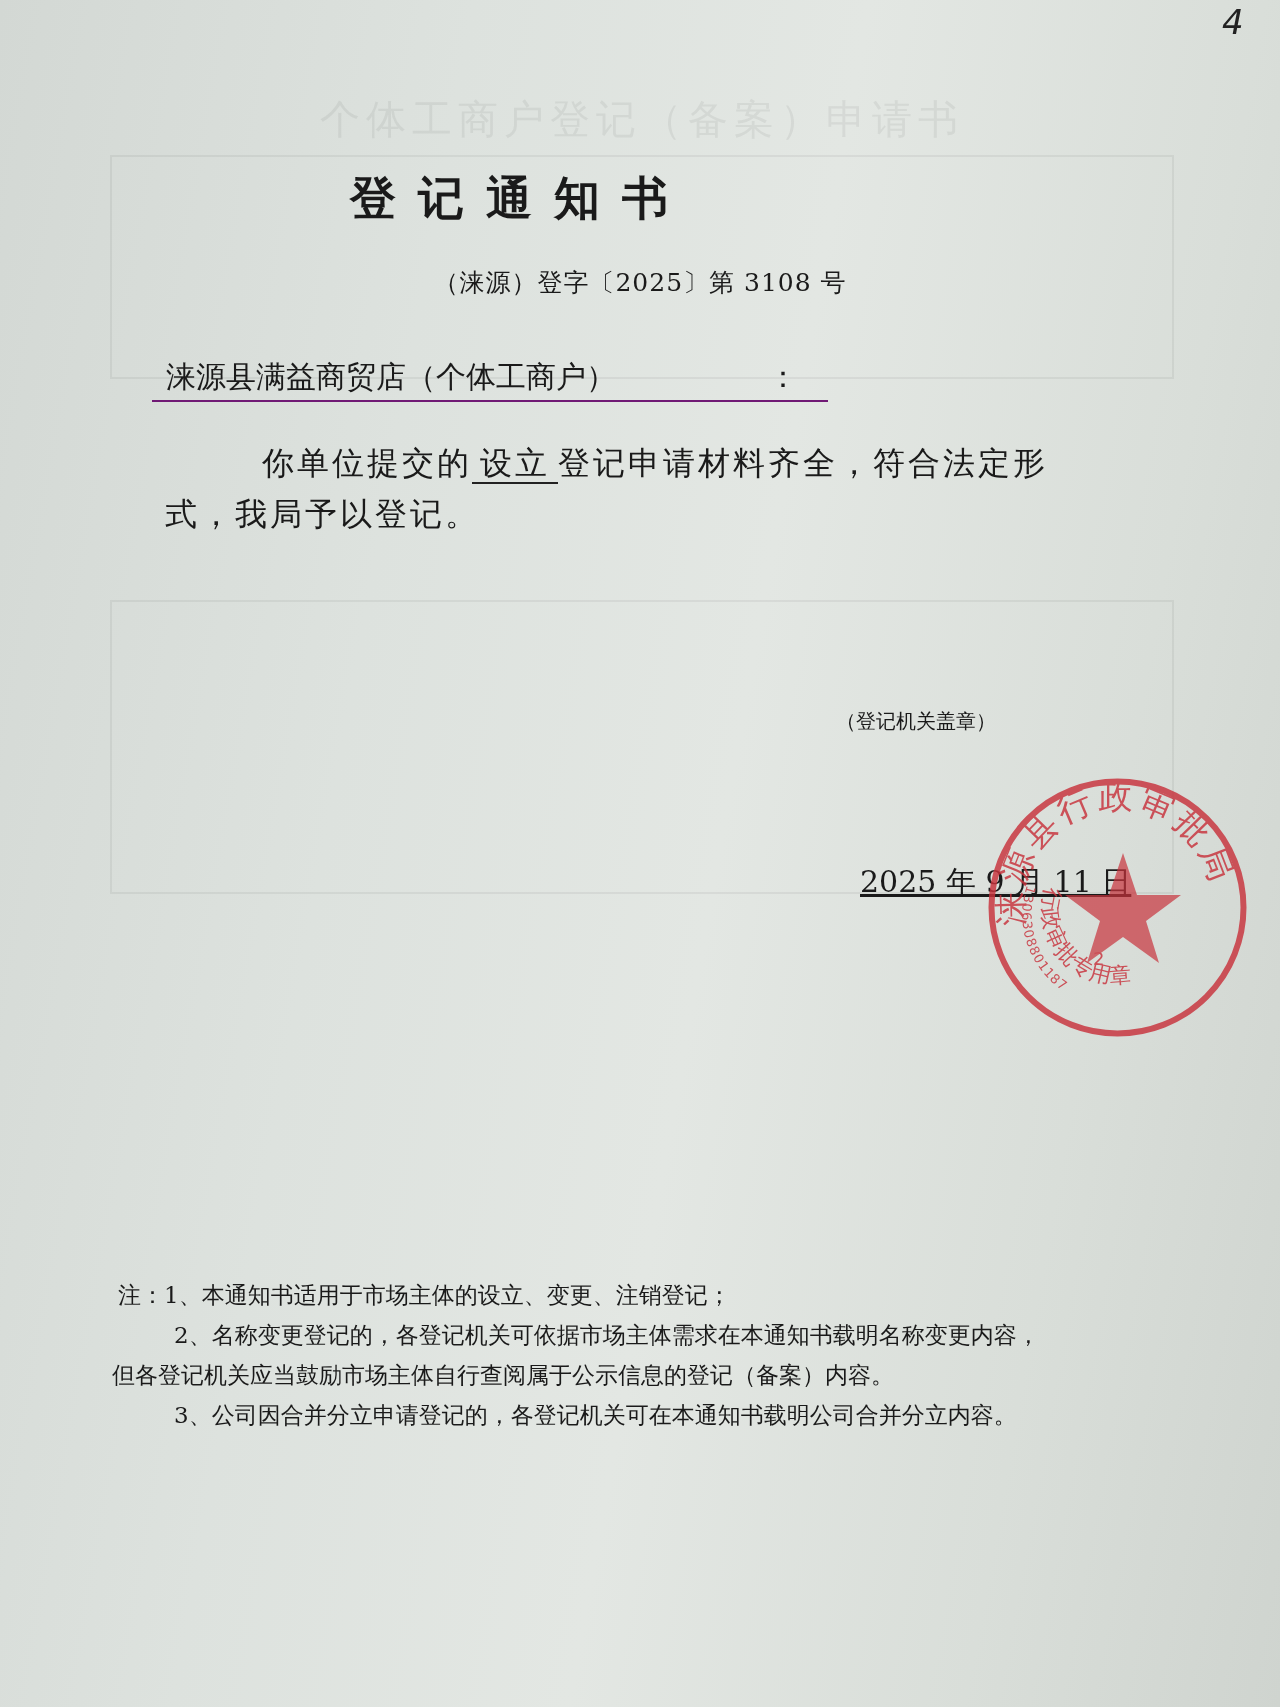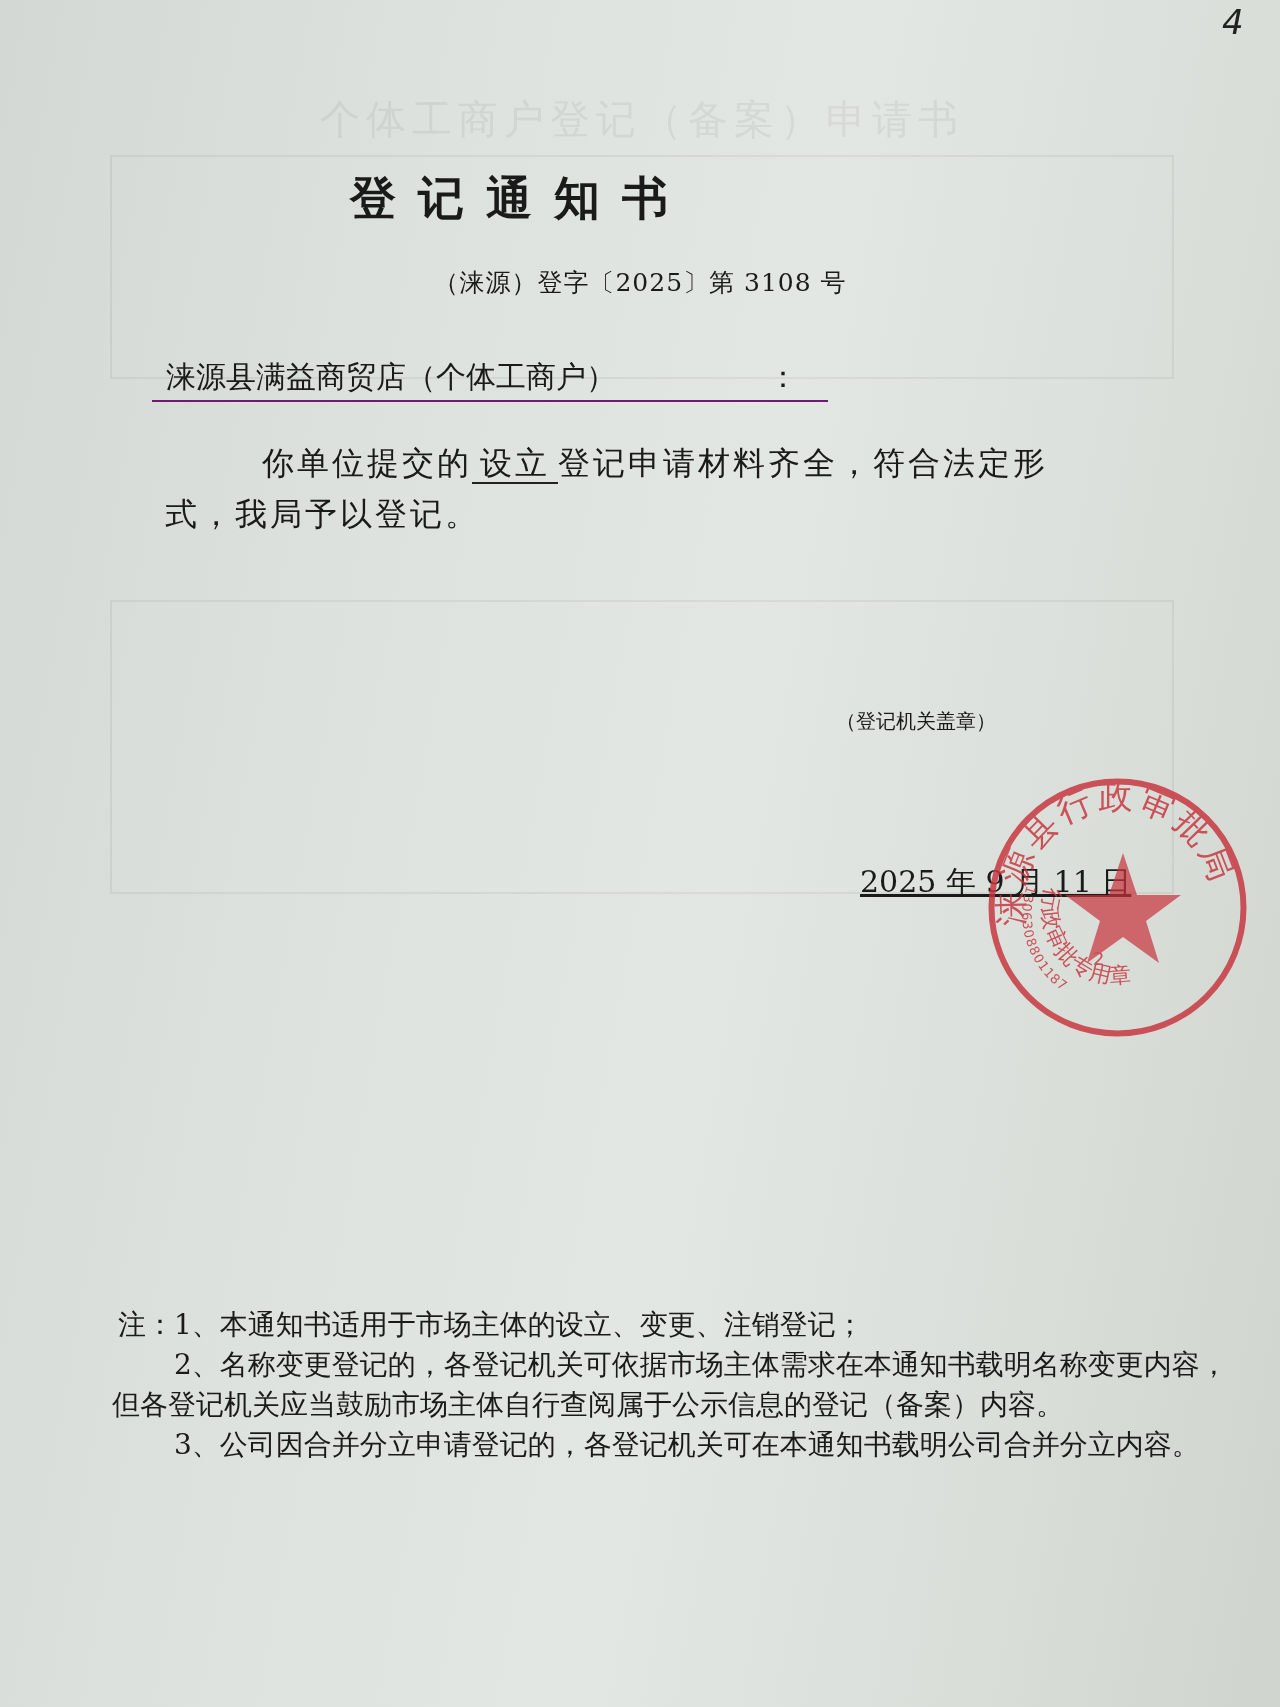--- a/index.html
+++ b/index.html
@@ -29,21 +29,21 @@
     position: absolute; left: 152px; top: 357px; font-size: 30px;
     border-bottom: 2px solid #701a75; padding: 0 14px 2px 14px; width: 648px;
   }
   .body-line { position: absolute; font-size: 32px; letter-spacing: 3px; }
   .line1 { left: 222px; top: 442px; margin-left: 40px; }
   .line2 { left: 165px; top: 493px; font-family: Liberation Mono, monospace; }
   .underlined { border-bottom: 2px solid #222; padding: 0 8px; }
   .seal-note { position: absolute; left: 836px; top: 708px; font-size: 20px; }
   .date { position: absolute; left: 860px; top: 862px; font-size: 30px; text-decoration: underline; }
   .stamp { position: absolute; left: 985px; top: 775px; width: 265px; height: 265px; opacity: 0.82; }
-  .notes { position: absolute; left: 118px; top: 1305px; font-size: 28px; line-height: 40px; }
+  .notes { position: absolute; left: 118px; top: 1275px; font-size: 23px; line-height: 40px; }
   .notes div { white-space: nowrap; }
   .n-indent { padding-left: 56px; }
 </style>
 </head>
 <body>
 
 <div class="ghost ghost-title">个体工商户登记（备案）申请书</div>
 <div class="ghost-table" style="left:110px;top:155px;width:1060px;height:220px;"></div>
 <div class="ghost-table" style="left:110px;top:600px;width:1060px;height:290px;"></div>
 

